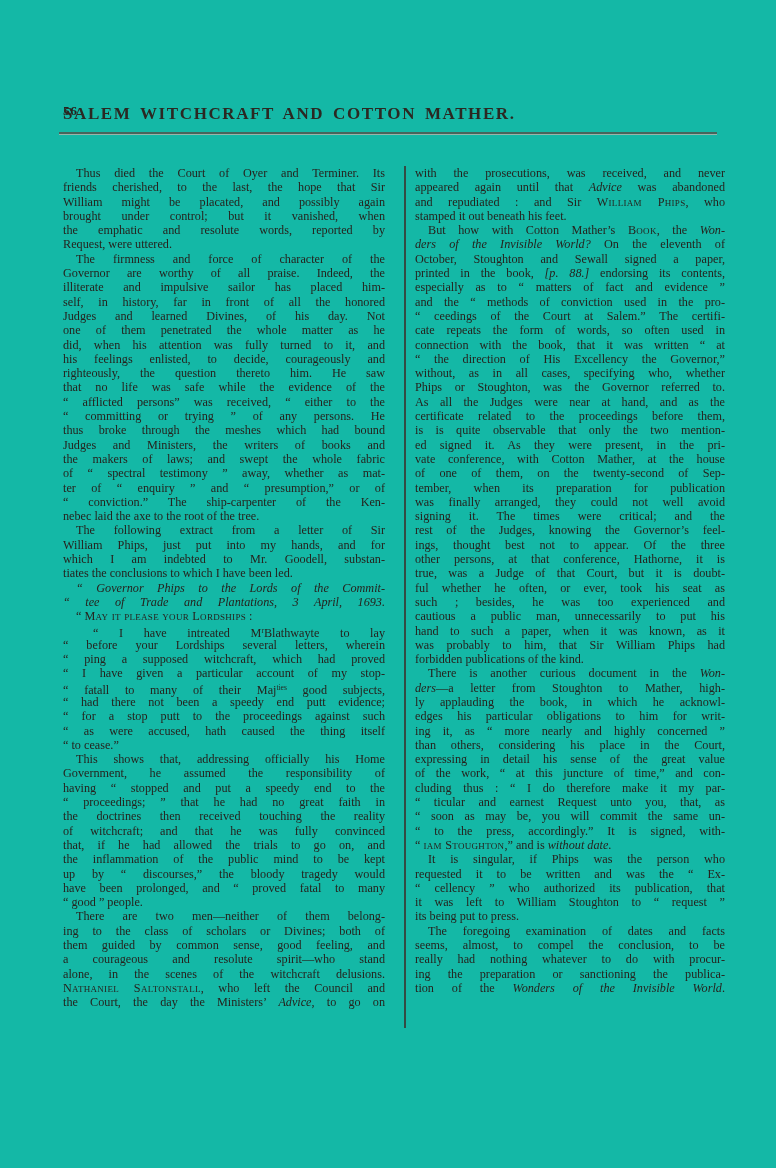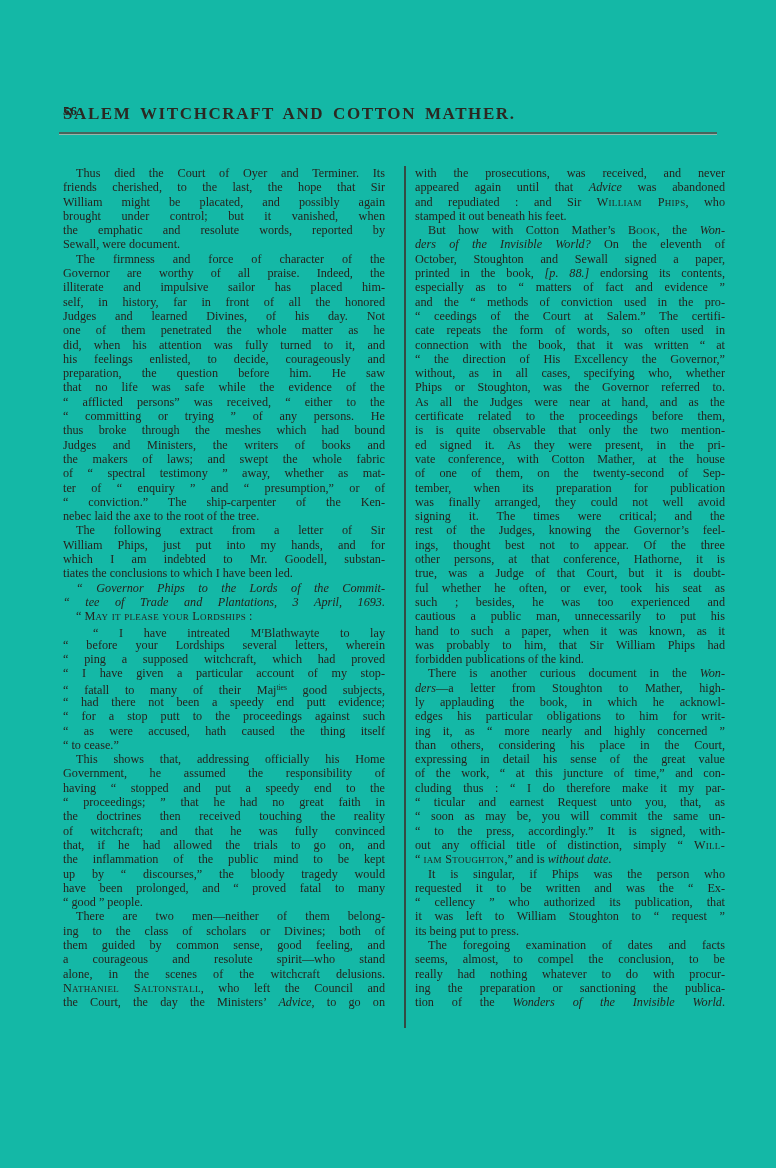--- a/index.html
+++ b/index.html
@@ -51,30 +51,30 @@
 
   <div class="header-rule"></div>
 
   <div class="columns">
     <div class="col col-left">
         <div class="line in1">Thus died the Court of Oyer and Terminer.  Its</div>
         <div class="line">friends cherished, to the last, the hope that Sir</div>
         <div class="line">William might be placated, and possibly again</div>
         <div class="line">brought under control; but it vanished, when</div>
         <div class="line">the emphatic and resolute words, reported by</div>
-        <div class="line nj">Sewall, were document.</div>
+        <div class="line nj">Request, were uttered.</div>
         <div class="line in1">The firmness and force of character of the</div>
         <div class="line">Governor are worthy of all praise.  Indeed, the</div>
         <div class="line">illiterate and impulsive sailor has placed him-</div>
         <div class="line">self, in history, far in front of all the honored</div>
         <div class="line">Judges and learned Divines, of his day.  Not</div>
         <div class="line">one of them penetrated the whole matter as he</div>
         <div class="line">did, when his attention was fully turned to it, and</div>
         <div class="line">his feelings enlisted, to decide, courageously and</div>
-        <div class="line">preparation, the question before him.  He saw</div>
+        <div class="line">righteously, the question thereto him.  He saw</div>
         <div class="line">that no life was safe while the evidence of the</div>
         <div class="line">“ afflicted persons” was received, “ either to the</div>
         <div class="line">“ committing or trying ” of any persons.  He</div>
         <div class="line">thus broke through the meshes which had bound</div>
         <div class="line">Judges and Ministers, the writers of books and</div>
         <div class="line">the makers of laws; and swept the whole fabric</div>
         <div class="line">of “ spectral testimony ” away, whether as mat-</div>
         <div class="line">ter of “ enquiry ” and “ presumption,” or of</div>
         <div class="line">“ conviction.”  The ship-carpenter of the Ken-</div>
         <div class="line nj">nebec laid the axe to the root of the tree.</div>
@@ -155,21 +155,20 @@
         <div class="line">ly applauding the book, in which he acknowl-</div>
         <div class="line">edges his particular obligations to him for writ-</div>
         <div class="line">ing it, as “ more nearly and highly concerned ”</div>
         <div class="line">than others, considering his place in the Court,</div>
         <div class="line">expressing in detail his sense of the great value</div>
         <div class="line">of the work, “ at this juncture of time,” and con-</div>
         <div class="line">cluding thus :  “ I do therefore make it my par-</div>
         <div class="line">“ ticular and earnest Request unto you, that, as</div>
         <div class="line">“ soon as may be, you will commit the same un-</div>
         <div class="line">“ to the press, accordingly.”  It is signed, with-</div>
-        <div class="line">out any official title of distinction, simply “ <span class="sc">Will-</span></div>
         <div class="line nj">“ <span class="sc">iam Stoughton</span>,” and is <span class="i">without date</span>.</div>
         <div class="line in1">It is singular, if Phips was the person who</div>
         <div class="line">requested it to be written and was the “ Ex-</div>
         <div class="line">“ cellency ” who authorized its publication, that</div>
         <div class="line">it was left to William Stoughton to “ request ”</div>
         <div class="line nj">its being put to press.</div>
         <div class="line in1">The foregoing examination of dates and facts</div>
         <div class="line">seems, almost, to compel the conclusion, to be</div>
         <div class="line">really had nothing whatever to do with procur-</div>
         <div class="line">ing the preparation or sanctioning the publica-</div>

